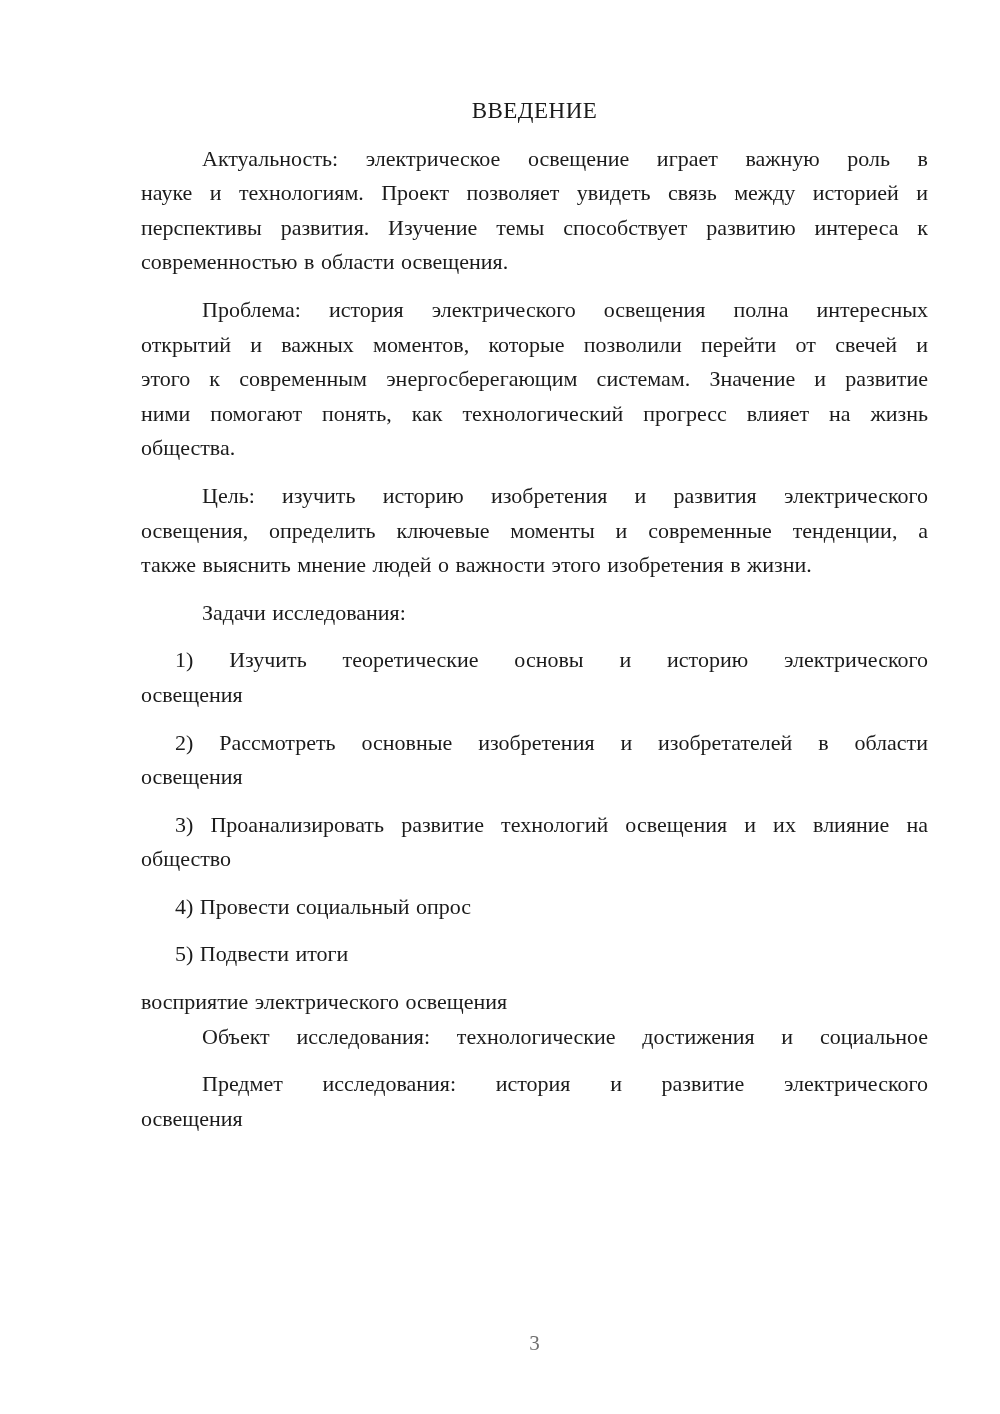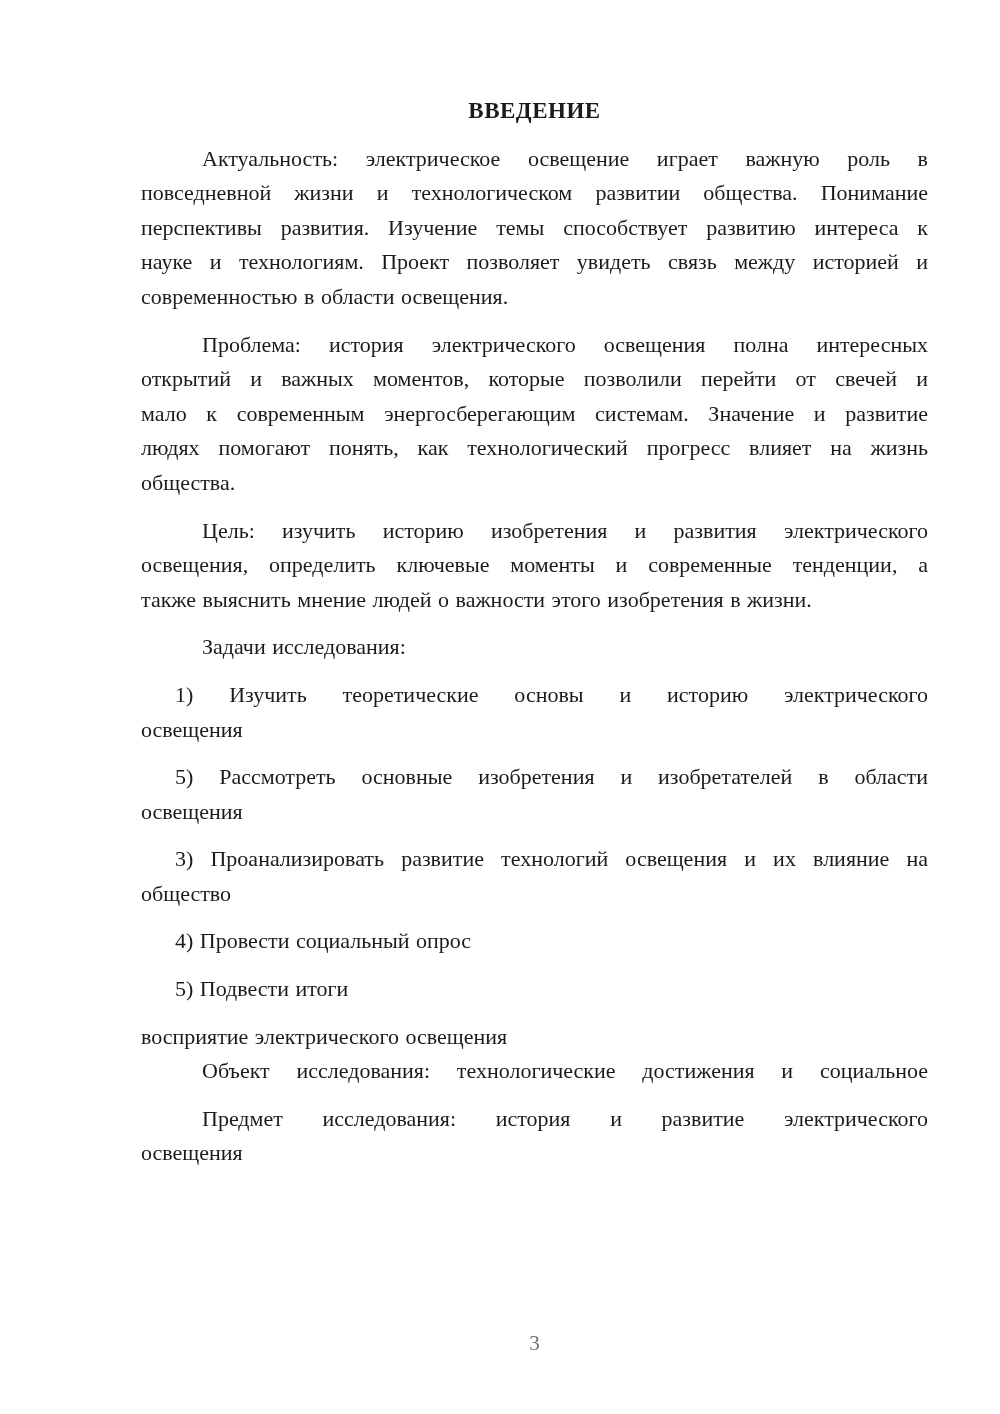--- a/index.html
+++ b/index.html
@@ -17,21 +17,21 @@
     width: 1000px;
     height: 1414px;
     background: var(--page-bg, #ffffff);
     font-family: "Liberation Serif", "DejaVu Serif", serif;
     color: var(--text-color, #1b1b1b);
     box-sizing: border-box;
     padding: 94px 72px 0 141px; 
   }
   .doc-title {
     font-size: 23px;
-    font-weight: bold;
+    font-weight: normal;
     line-height: 34.6px;
     text-align: center;
     letter-spacing: 0.5px;
     margin: 0 0 13px 0;
   }
   .para {
     margin: 0 0 13px 0;
     font-size: 22px;
     line-height: 34.6px;
   }
@@ -62,46 +62,45 @@
 </style>
 </head>
 <body>
 
 <div class="page">
   <h1 class="doc-title">ВВЕДЕНИЕ</h1>
 
   <div>
       <div class="para body">
         <div class="line first">Актуальность: электрическое освещение играет важную роль в</div>
-        <div class="line">повседневной жизни и технологическом развитии общества. Понимание</div>
+        <div class="line">науке и технологиям. Проект позволяет увидеть связь между историей и</div>
         <div class="line">перспективы развития. Изучение темы способствует развитию интереса к</div>
-        <div class="line">науке и технологиям. Проект позволяет увидеть связь между историей и</div>
         <div class="line last">современностью в области освещения.</div>
       </div>
       <div class="para body">
         <div class="line first">Проблема: история электрического освещения полна интересных</div>
         <div class="line">открытий и важных моментов, которые позволили перейти от свечей и</div>
-        <div class="line">мало к современным энергосберегающим системам. Значение и развитие</div>
-        <div class="line">людях помогают понять, как технологический прогресс влияет на жизнь</div>
+        <div class="line">этого к современным энергосберегающим системам. Значение и развитие</div>
+        <div class="line">ними помогают понять, как технологический прогресс влияет на жизнь</div>
         <div class="line last">общества.</div>
       </div>
       <div class="para body">
         <div class="line first">Цель: изучить историю изобретения и развития электрического</div>
         <div class="line">освещения, определить ключевые моменты и современные тенденции, а</div>
         <div class="line last">также выяснить мнение людей о важности этого изобретения в жизни.</div>
       </div>
       <div class="para body">
         <div class="line first last">Задачи исследования:</div>
       </div>
       <div class="para list">
         <div class="line first">1) Изучить теоретические основы и историю электрического</div>
         <div class="line last">освещения</div>
       </div>
       <div class="para list">
-        <div class="line first">5) Рассмотреть основные изобретения и изобретателей в области</div>
+        <div class="line first">2) Рассмотреть основные изобретения и изобретателей в области</div>
         <div class="line last">освещения</div>
       </div>
       <div class="para list">
         <div class="line first">3) Проанализировать развитие технологий освещения и их влияние на</div>
         <div class="line last">общество</div>
       </div>
       <div class="para list">
         <div class="line first last">4) Провести социальный опрос</div>
       </div>
       <div class="para list">

